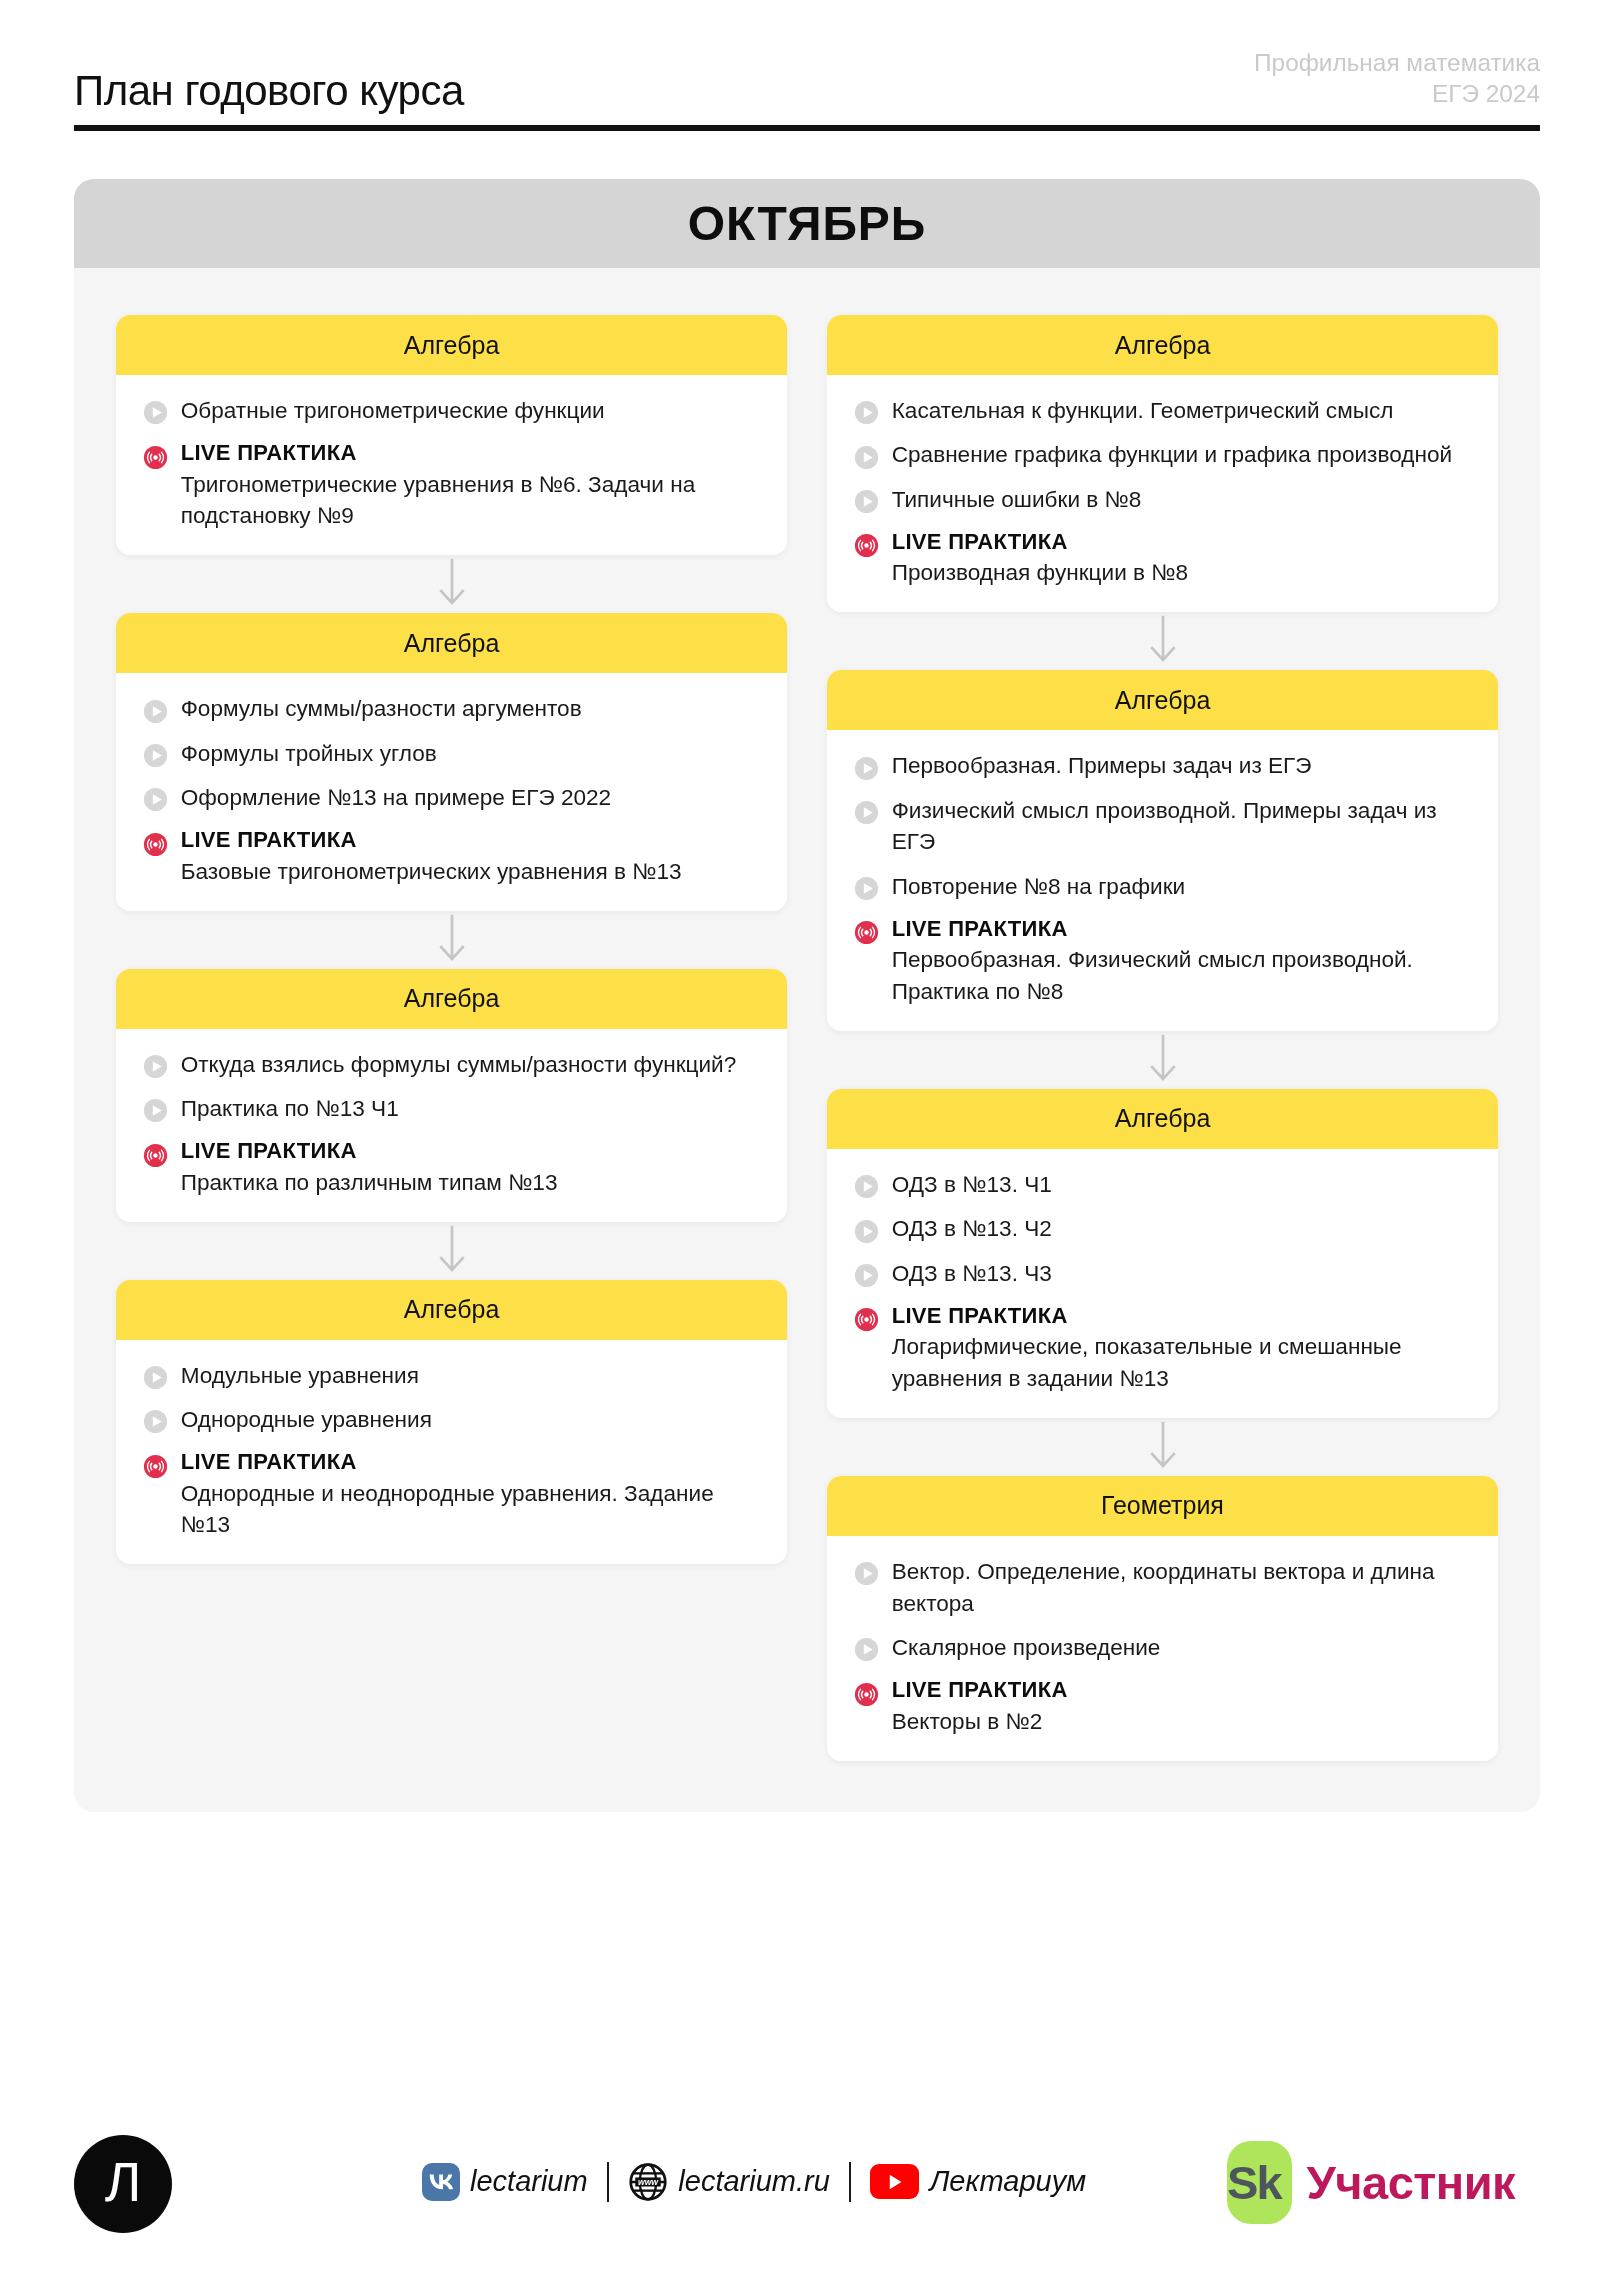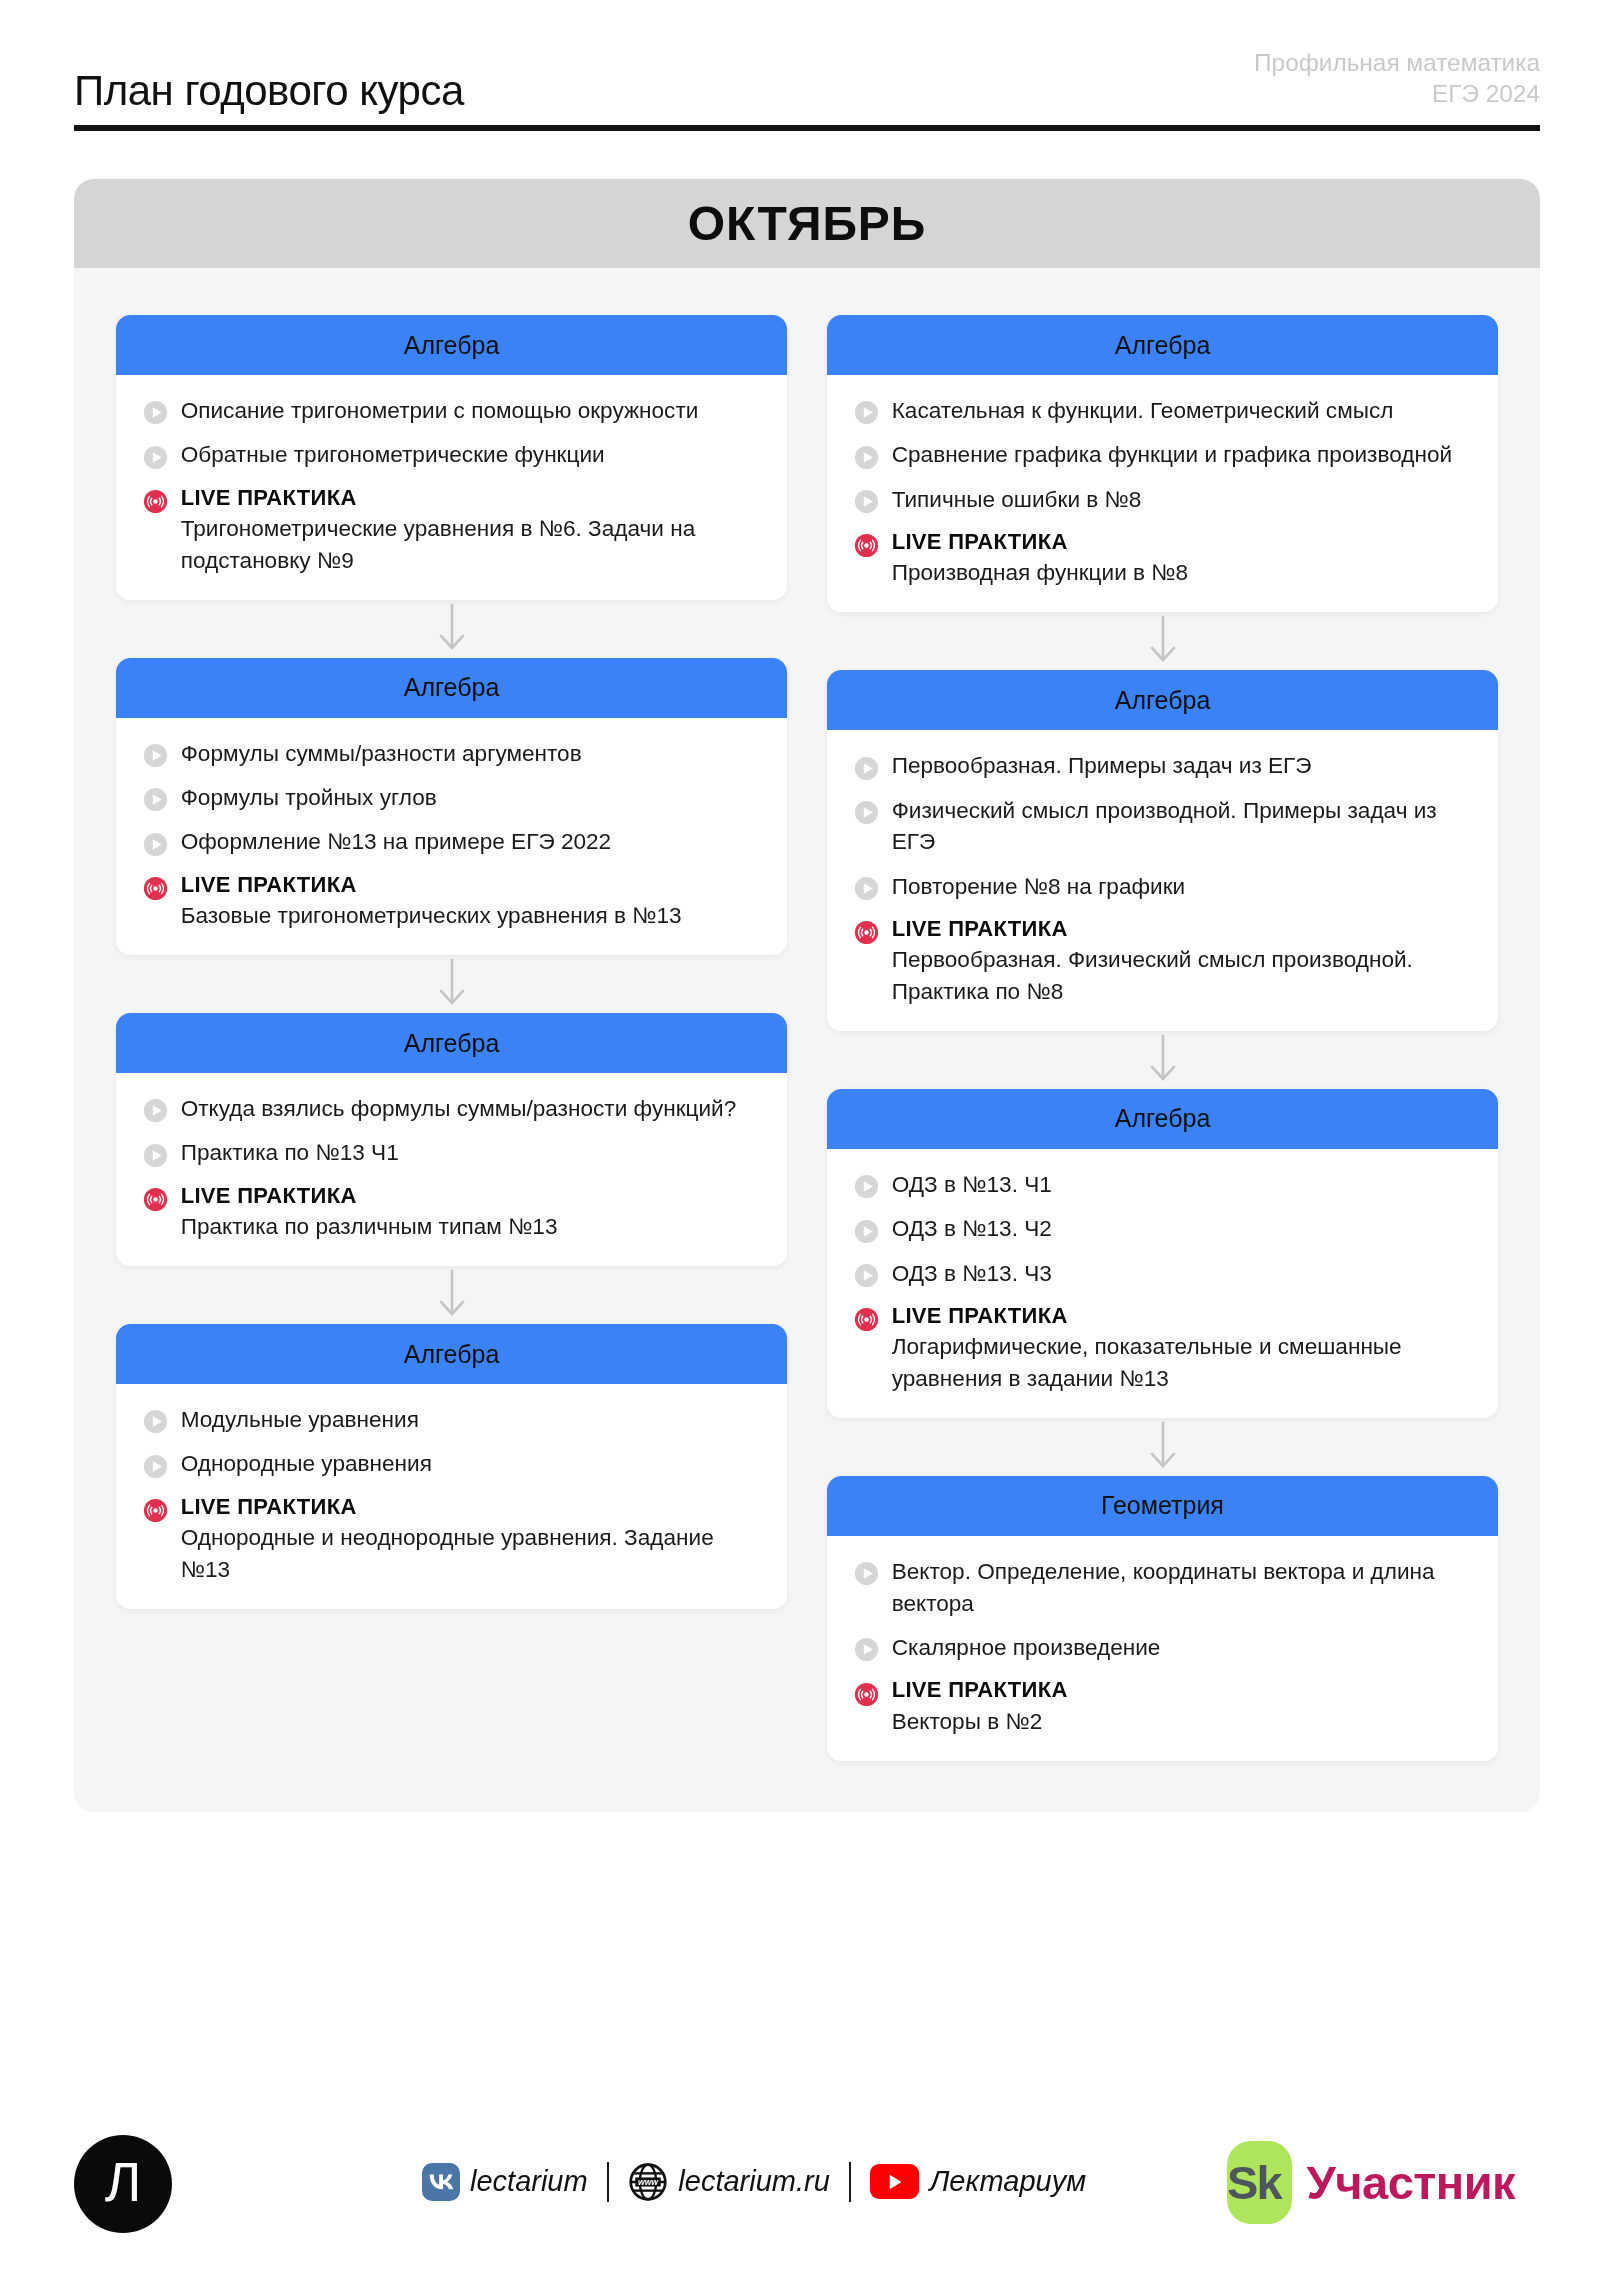--- a/index.html
+++ b/index.html
@@ -96,21 +96,21 @@
   }
 
   
   .card {
     background: #ffffff;
     border-radius: 14.5px;
     box-shadow: 0 1.8px 6.3px rgba(0,0,0,0.055);
     overflow: hidden;
   }
   .card-header {
-    background: #3b82f6;
+    background: #fde047;
     height: 60px;
     display: flex;
     align-items: center;
     justify-content: center;
   }
   .card-header .card-title {
     font-size: 25px;
     font-weight: 400;
     color: #111111;
   }
@@ -290,29 +290,20 @@
     <div class="month-banner">
       <div class="month-name">ОКТЯБРЬ</div>
     </div>
     <div class="columns">
       <div class="column">
           <div class="card">
             <div class="card-header">
               <div class="card-title">Алгебра</div>
             </div>
             <div class="card-body">
-              <div class="item">
-                <span class="icon-slot"><svg viewBox="0 0 28 28" width="25" height="25">
-                    <circle cx="14" cy="14" r="13" fill="#D6D6D6"></circle>
-                    <polygon points="11,8 21,14 11,20" fill="#ffffff"></polygon>
-                  </svg></span>
-                <div class="item-text-wrap">
-                  <div class="item-text">Описание тригонометрии с помощью окружности</div>
-                </div>
-              </div>
               <div class="item">
                 <span class="icon-slot"><svg viewBox="0 0 28 28" width="25" height="25">
                     <circle cx="14" cy="14" r="13" fill="#D6D6D6"></circle>
                     <polygon points="11,8 21,14 11,20" fill="#ffffff"></polygon>
                   </svg></span>
                 <div class="item-text-wrap">
                   <div class="item-text">Обратные тригонометрические функции</div>
                 </div>
               </div>
               <div class="item live">

